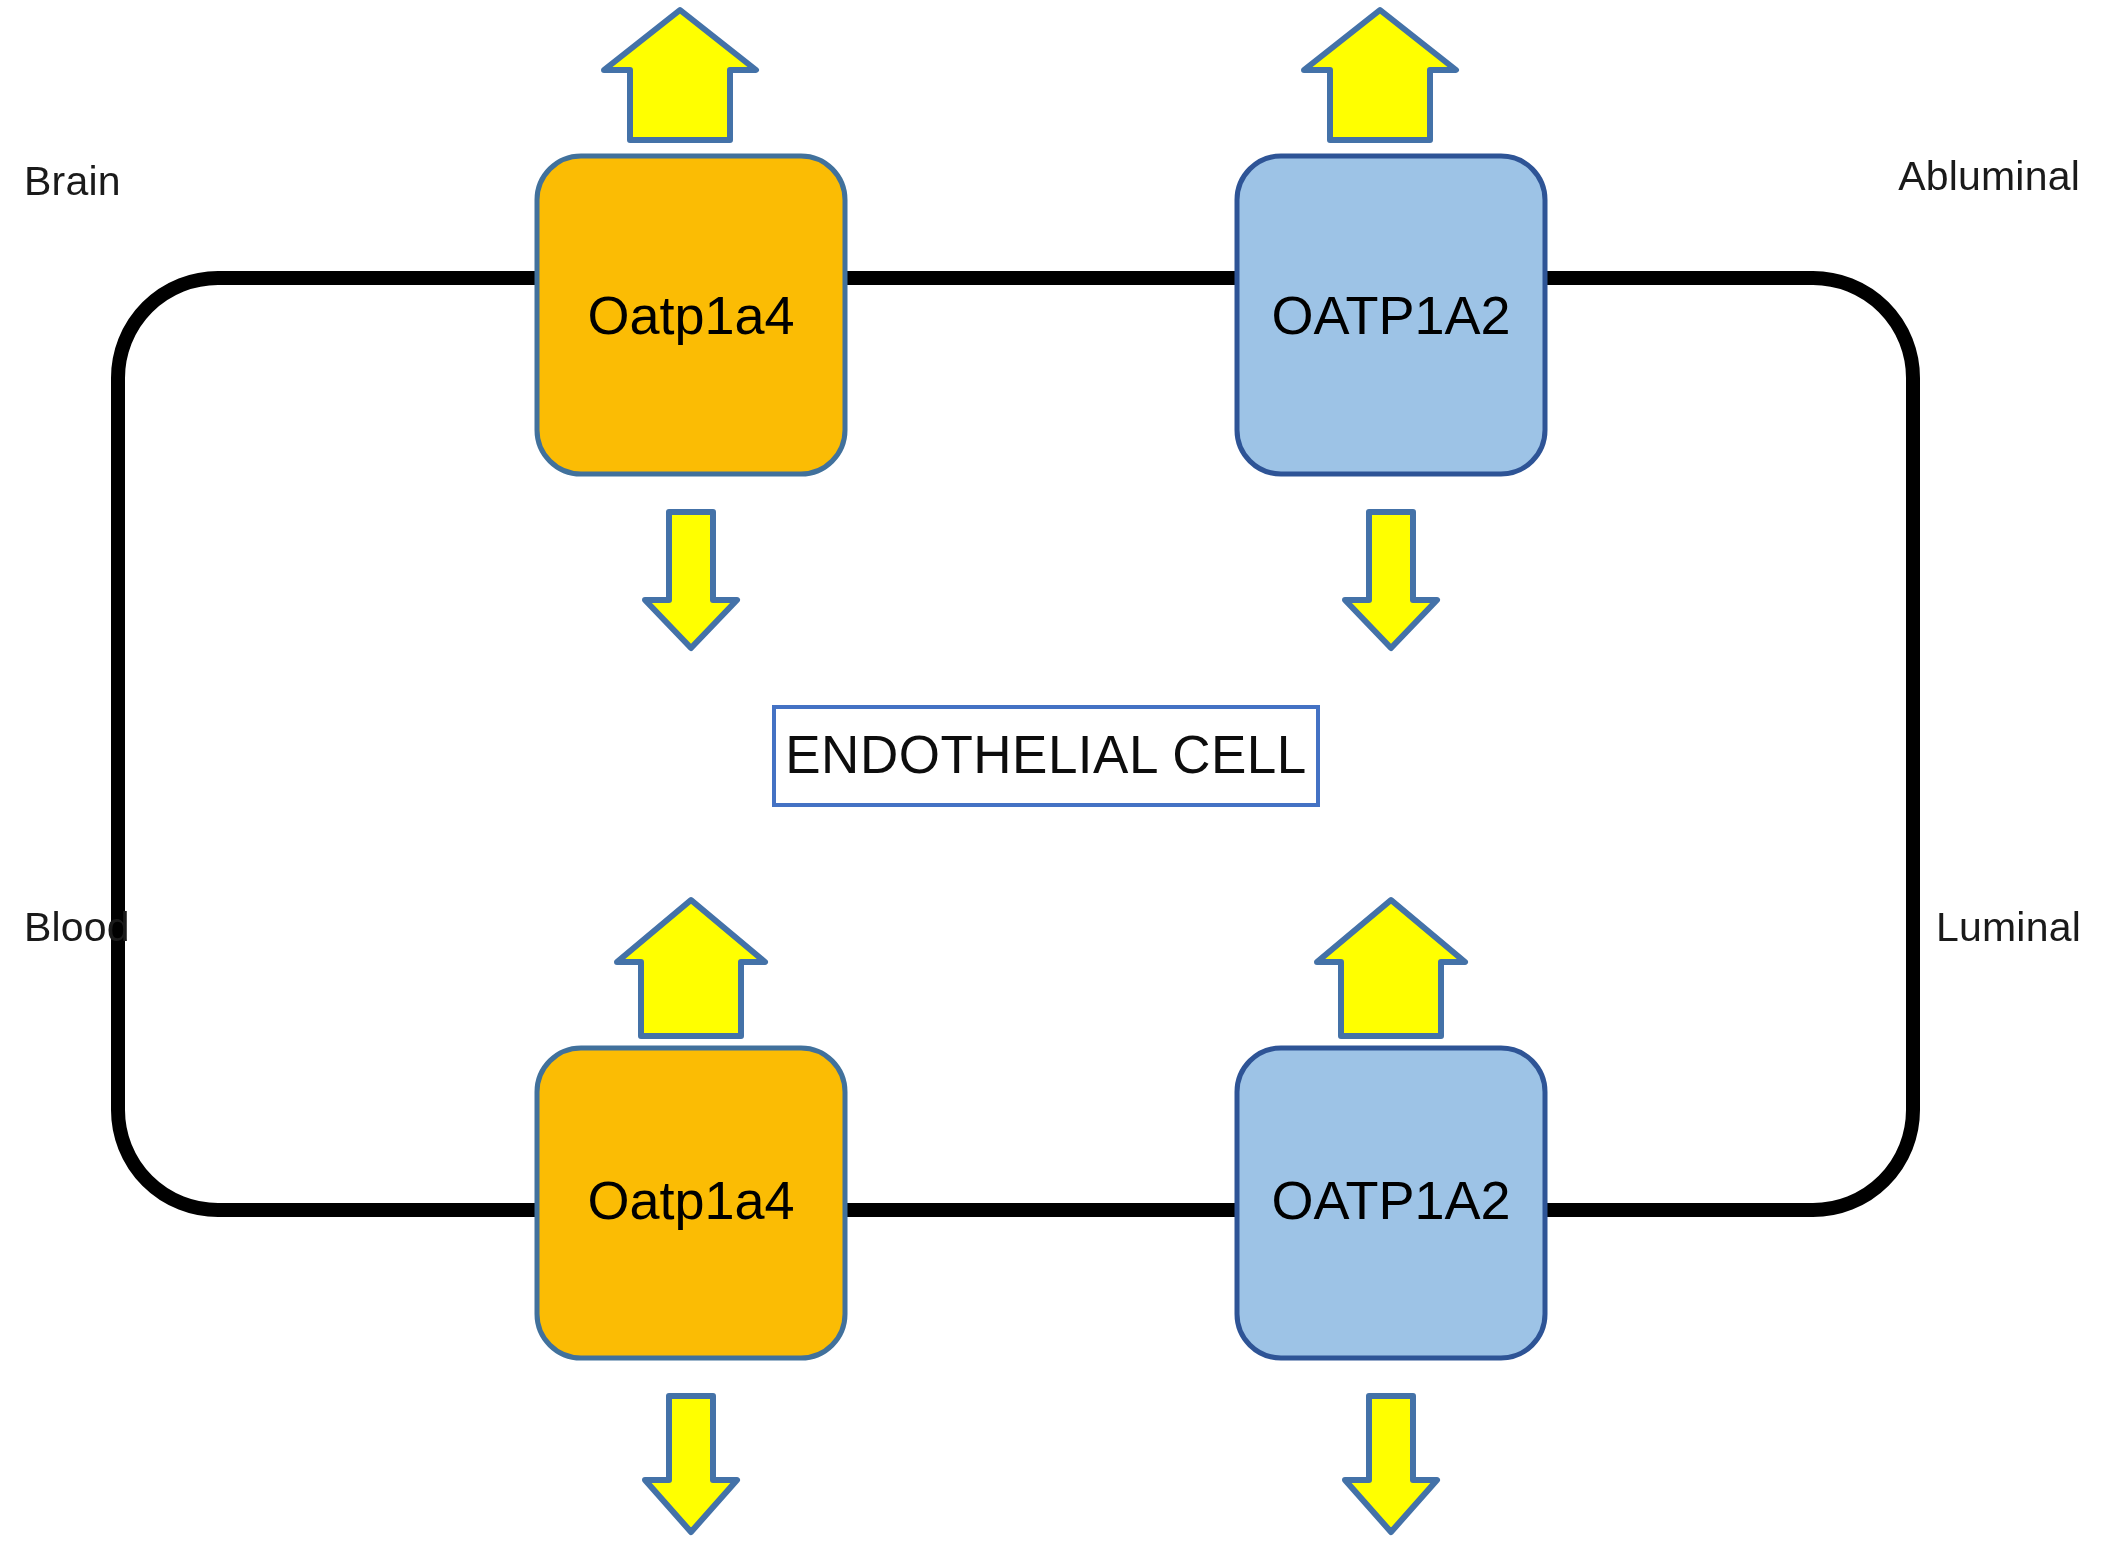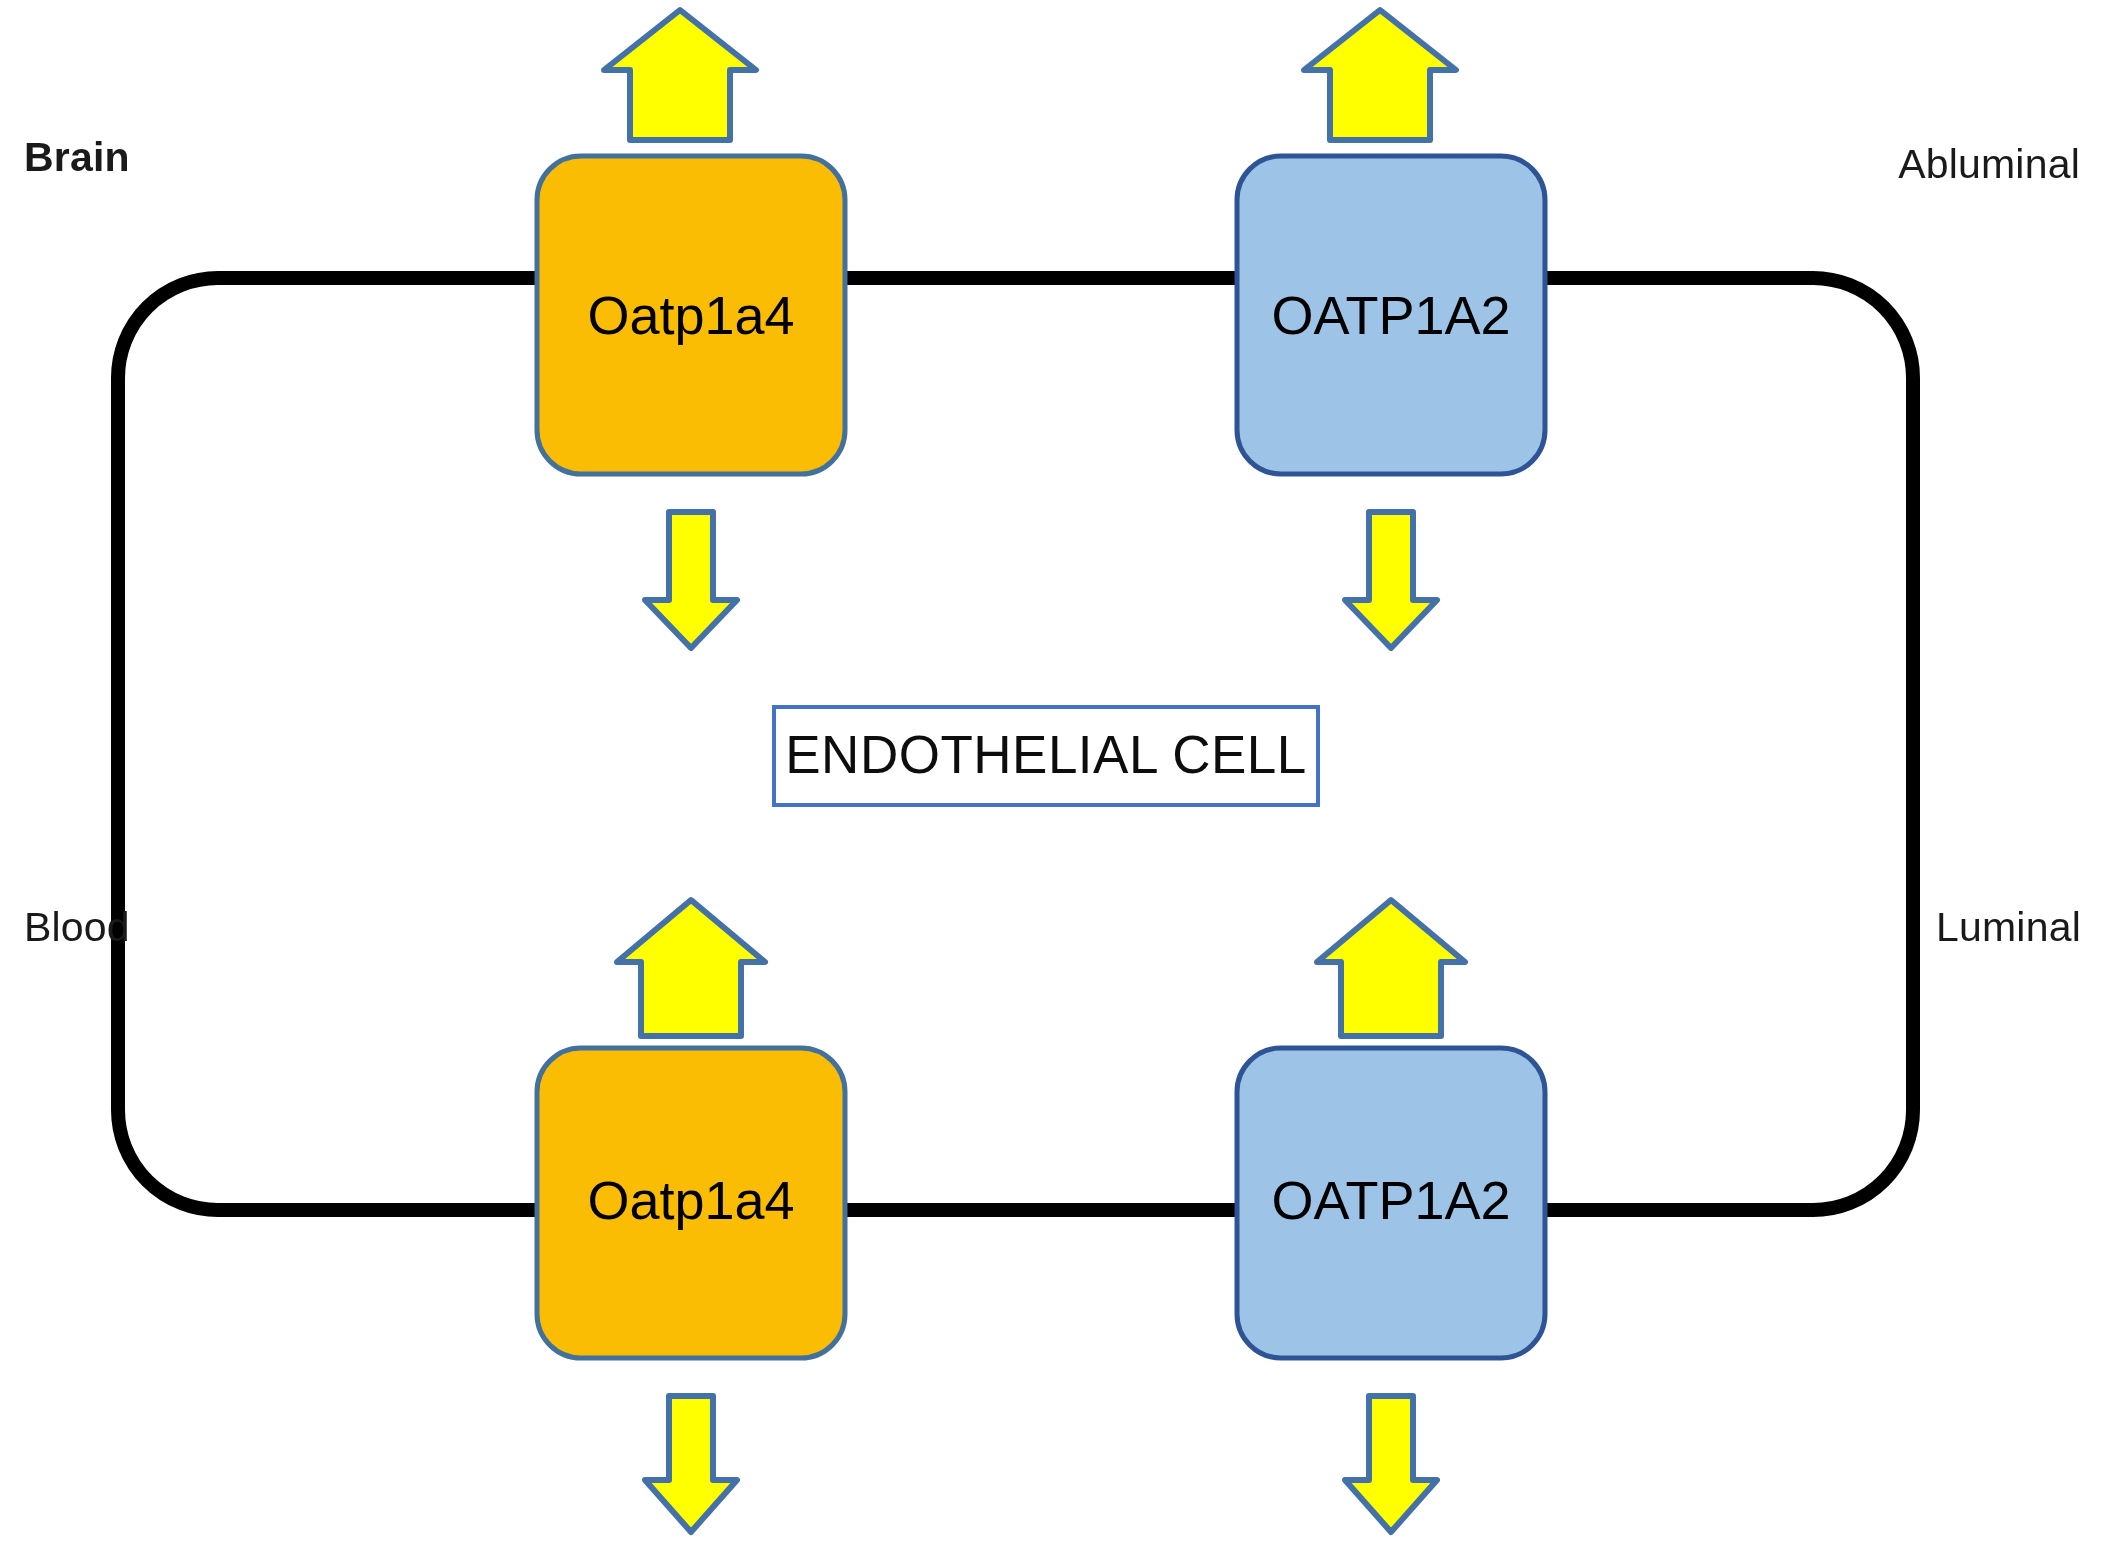--- a/index.html
+++ b/index.html
@@ -7,21 +7,21 @@
   #stage{position:relative;width:2104px;height:1544px;overflow:hidden;background:#fff;}
   #vec{position:absolute;left:0;top:0;width:2104px;height:1544px;}
   .corner-label{
     position:absolute;
     font-family:"Liberation Sans",sans-serif;
     font-size:41px;
     color:#1a1a1a;
     white-space:nowrap;
     letter-spacing:0.2px;
   }
-  #lbl-brain{left:24px;top:134px;font-weight:bold;}
+  #lbl-brain{left:24px;top:158px;}
   #lbl-blood{left:24px;top:904px;}
   #lbl-abluminal{left:1896px;top:141px;}
   #lbl-luminal{left:1912px;top:904px;}
   .box-text{
     font-family:"Liberation Sans",sans-serif;
     font-size:54px;
     fill:#000000;
     dominant-baseline:middle;
     text-anchor:middle;
   }
@@ -99,17 +99,17 @@
     <g>
       <path d="M 1369 1396 L 1369 1480 L 1345 1480 L 1391 1532 L 1437 1480 L 1413 1480 L 1413 1396 Z" fill="#FFFF00" stroke="#4472A8" stroke-width="6" stroke-linejoin="round"></path>
     </g>
 
   </svg>
 
   <div class="corner-label" id="lbl-brain">Brain</div>
 
   <div class="corner-label" id="lbl-blood">Blood</div>
 
-  <div class="corner-label" id="lbl-abluminal" style="left: 1898.16px;">Abluminal</div>
+  <div class="corner-label" id="lbl-abluminal" style="left: 1898.16px; margin-top: 12px;">Abluminal</div>
 
   <div class="corner-label" id="lbl-luminal" style="left: 1936px;">Luminal</div>
 
 </div>
 
 </body></html>

